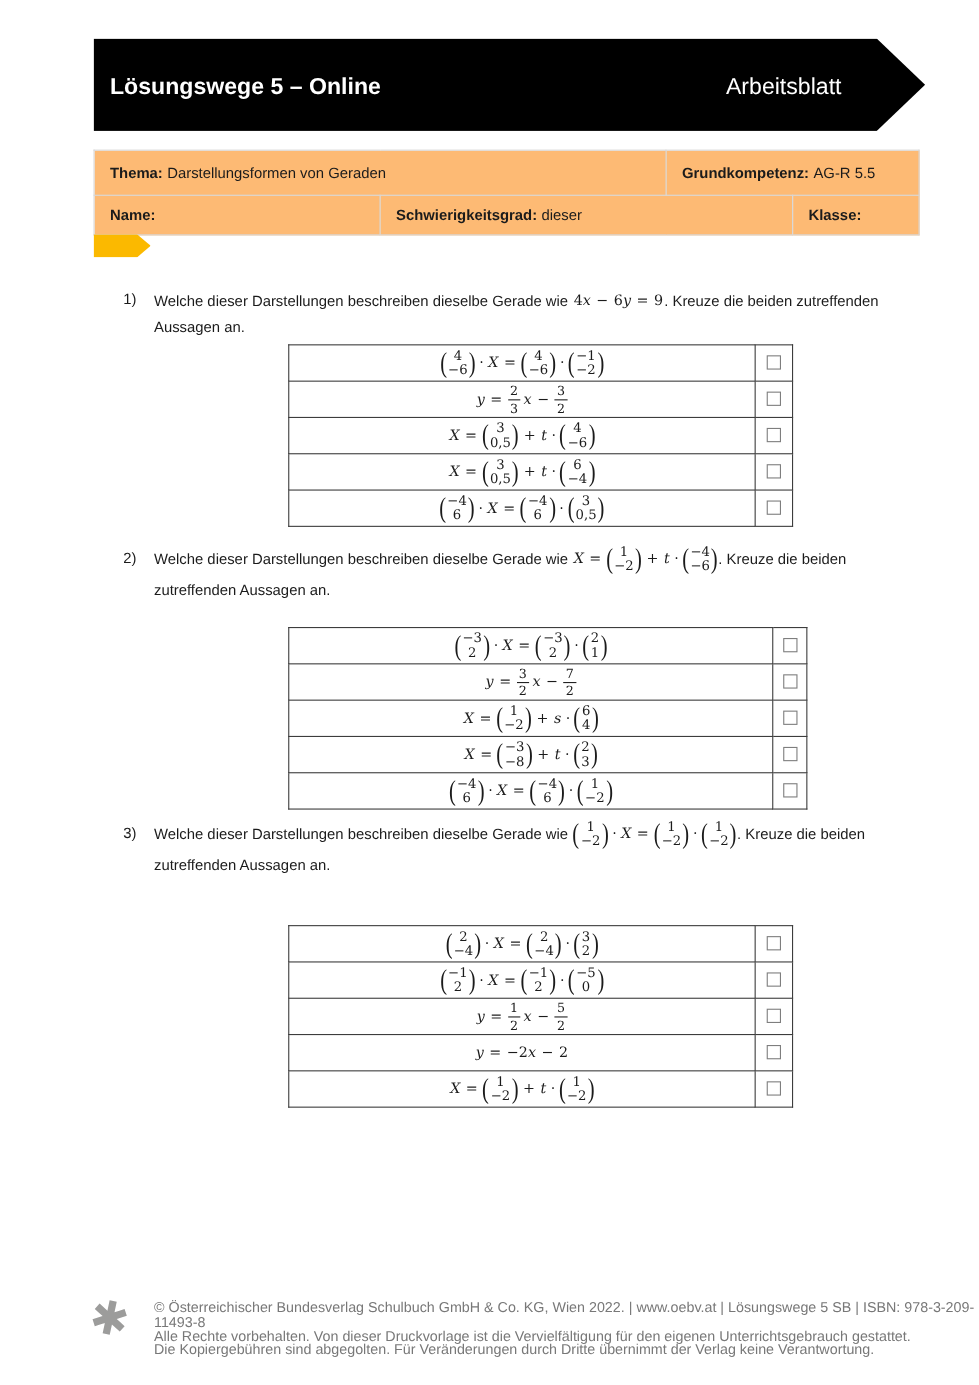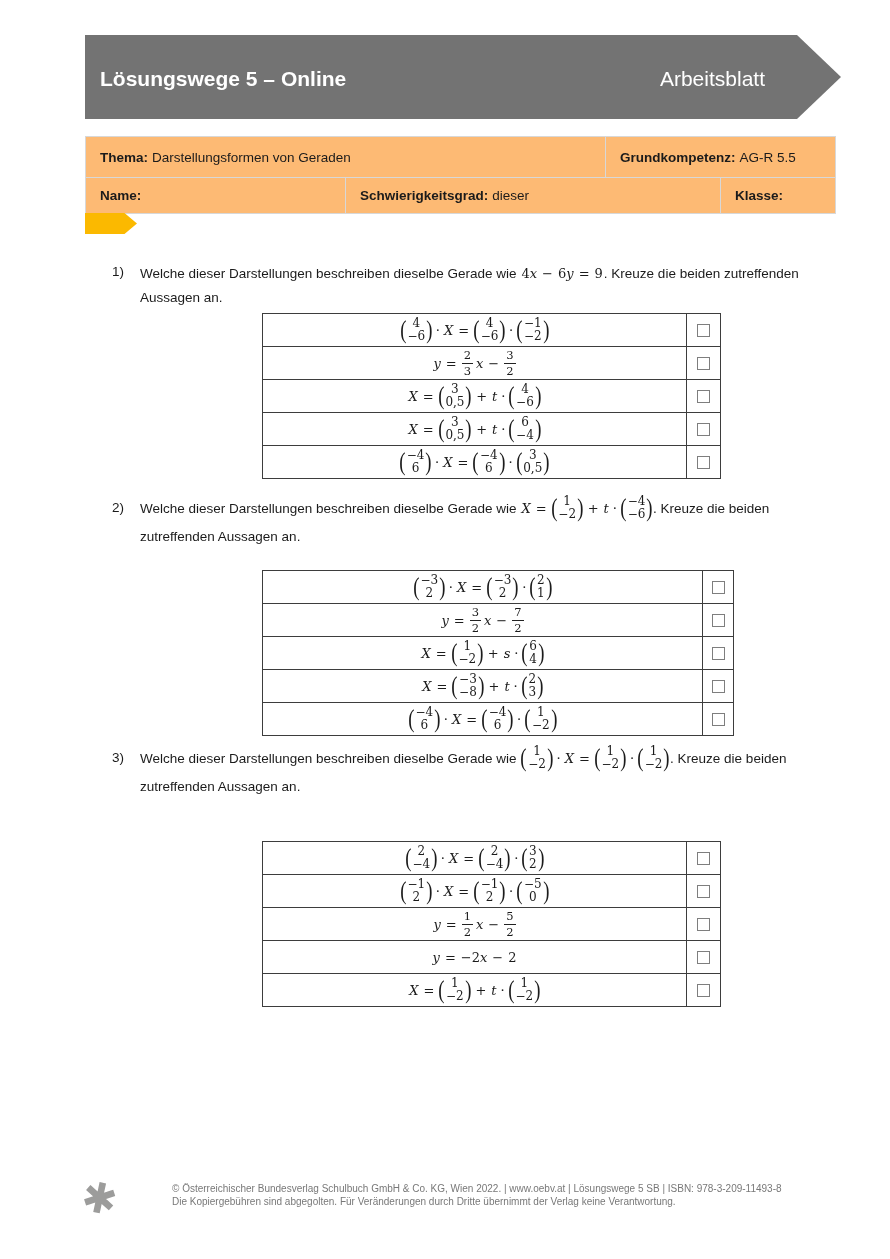--- a/index.html
+++ b/index.html
@@ -1,20 +1,20 @@
 <!DOCTYPE html>
 <html><head>
 <meta charset="utf-8">
 <style>
   html,body{margin:0;padding:0;background:#fff;}
   .page{position:relative;width:890px;height:1259px;background:#ffffff;overflow:hidden;
         font-family:"Liberation Sans",sans-serif;color:#1b1b1b;}
 
   
-  .banner{position:absolute;left:85px;top:35px;width:756px;height:84px;background:#737373;
+  .banner{position:absolute;left:85px;top:35px;width:756px;height:84px;background:#000000;
           clip-path:polygon(0 0,712px 0,756px 42px,712px 84px,0 84px);}
   .banner-title{position:absolute;left:15px;top:32px;font-size:21px;font-weight:bold;color:#fff;}
   .banner-badge{position:absolute;right:76px;top:32px;font-size:21px;font-weight:normal;color:#fff;}
 
   
   .info-table{position:absolute;left:85px;top:136px;width:720px;border-collapse:collapse;table-layout:fixed;}
   .info-table td{border:1px solid #d8d8d8;font-size:13.5px;padding:0 0 0 14px;vertical-align:middle;background:#fdba74;}
   .info-table tr.r1 td{height:40px;}
   .info-table tr.r2 td{height:35px;}
   .info-table b{font-weight:bold;}
@@ -62,21 +62,21 @@
   .t2 td.eq{width:439px;}
   .t1 td.cbcell,.t3 td.cbcell{width:33px;}
   .t2 td.cbcell{width:30px;}
   .ew{display:flex;align-items:center;justify-content:center;height:32px;font-size:13px;}
   .cbcell{text-align:center;vertical-align:middle;}
   .checkbox{display:inline-block;width:11px;height:11px;border:1px solid #7e7e7e;background:#fff;vertical-align:middle;}
 
   
   .footer-logo{position:absolute;left:82px;top:1174px;font-size:42px;color:#9c9c9b;
                transform:rotate(12deg);font-family:"DejaVu Sans",sans-serif;}
-  .footer-text{position:absolute;left:140px;top:1183px;font-size:10px;line-height:12.8px;color:#787878;margin-left:32px;}
+  .footer-text{position:absolute;left:140px;top:1183px;font-size:13px;line-height:12.8px;color:#787878;}
 </style>
 </head>
 <body>
 
 <div class="page">
 
   <div class="banner">
     <div class="banner-title">Lösungswege 5 – Online</div>
     <div class="banner-badge">Arbeitsblatt</div>
   </div>
@@ -639,16 +639,17 @@
       </div>
           </td>
       <td class="cbcell"><span class="checkbox"></span></td>
     </tr>
   </tbody>
     </table>
 
   <div class="footer-logo">✱</div>
   <div class="footer-text">
     <div>© Österreichischer Bundesverlag Schulbuch GmbH &amp; Co. KG, Wien 2022. | www.oebv.at | Lösungswege 5 SB | ISBN: 978-3-209-11493-8</div>
+    <div>Alle Rechte vorbehalten. Von dieser Druckvorlage ist die Vervielfältigung für den eigenen Unterrichtsgebrauch gestattet.</div>
     <div>Die Kopiergebühren sind abgegolten. Für Veränderungen durch Dritte übernimmt der Verlag keine Verantwortung.</div>
   </div>
 
 </div>
 
 </body></html>

